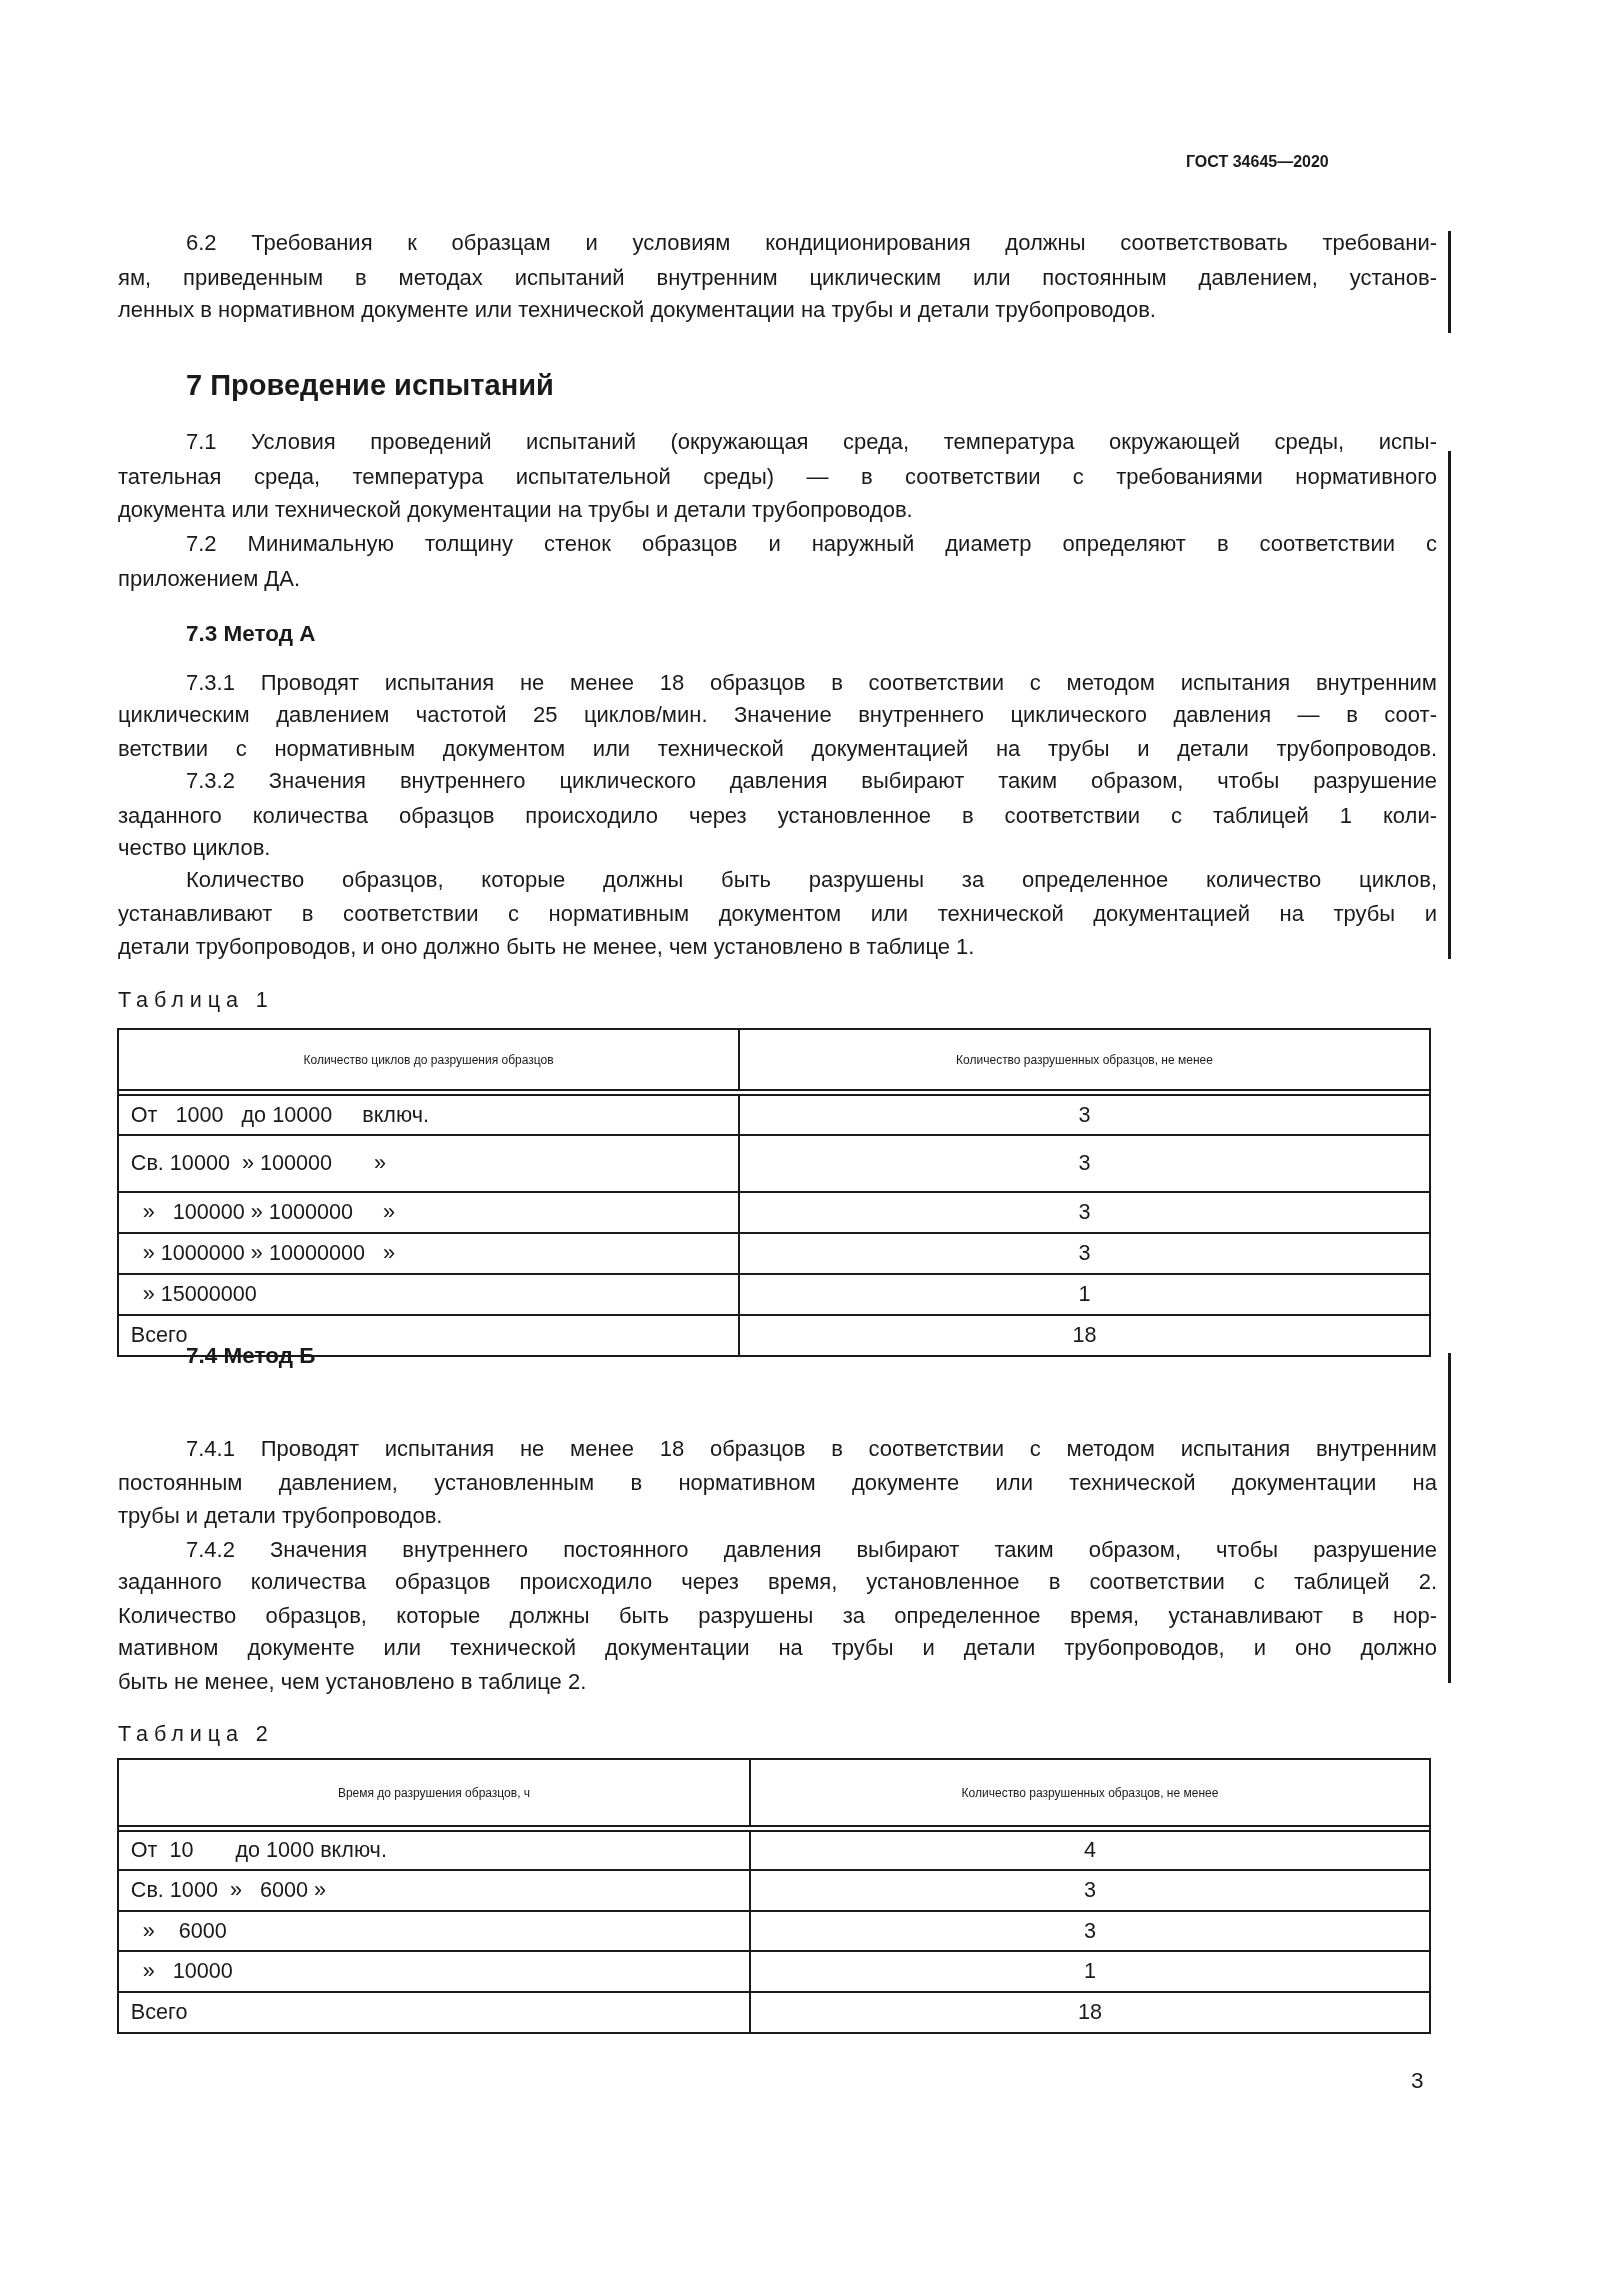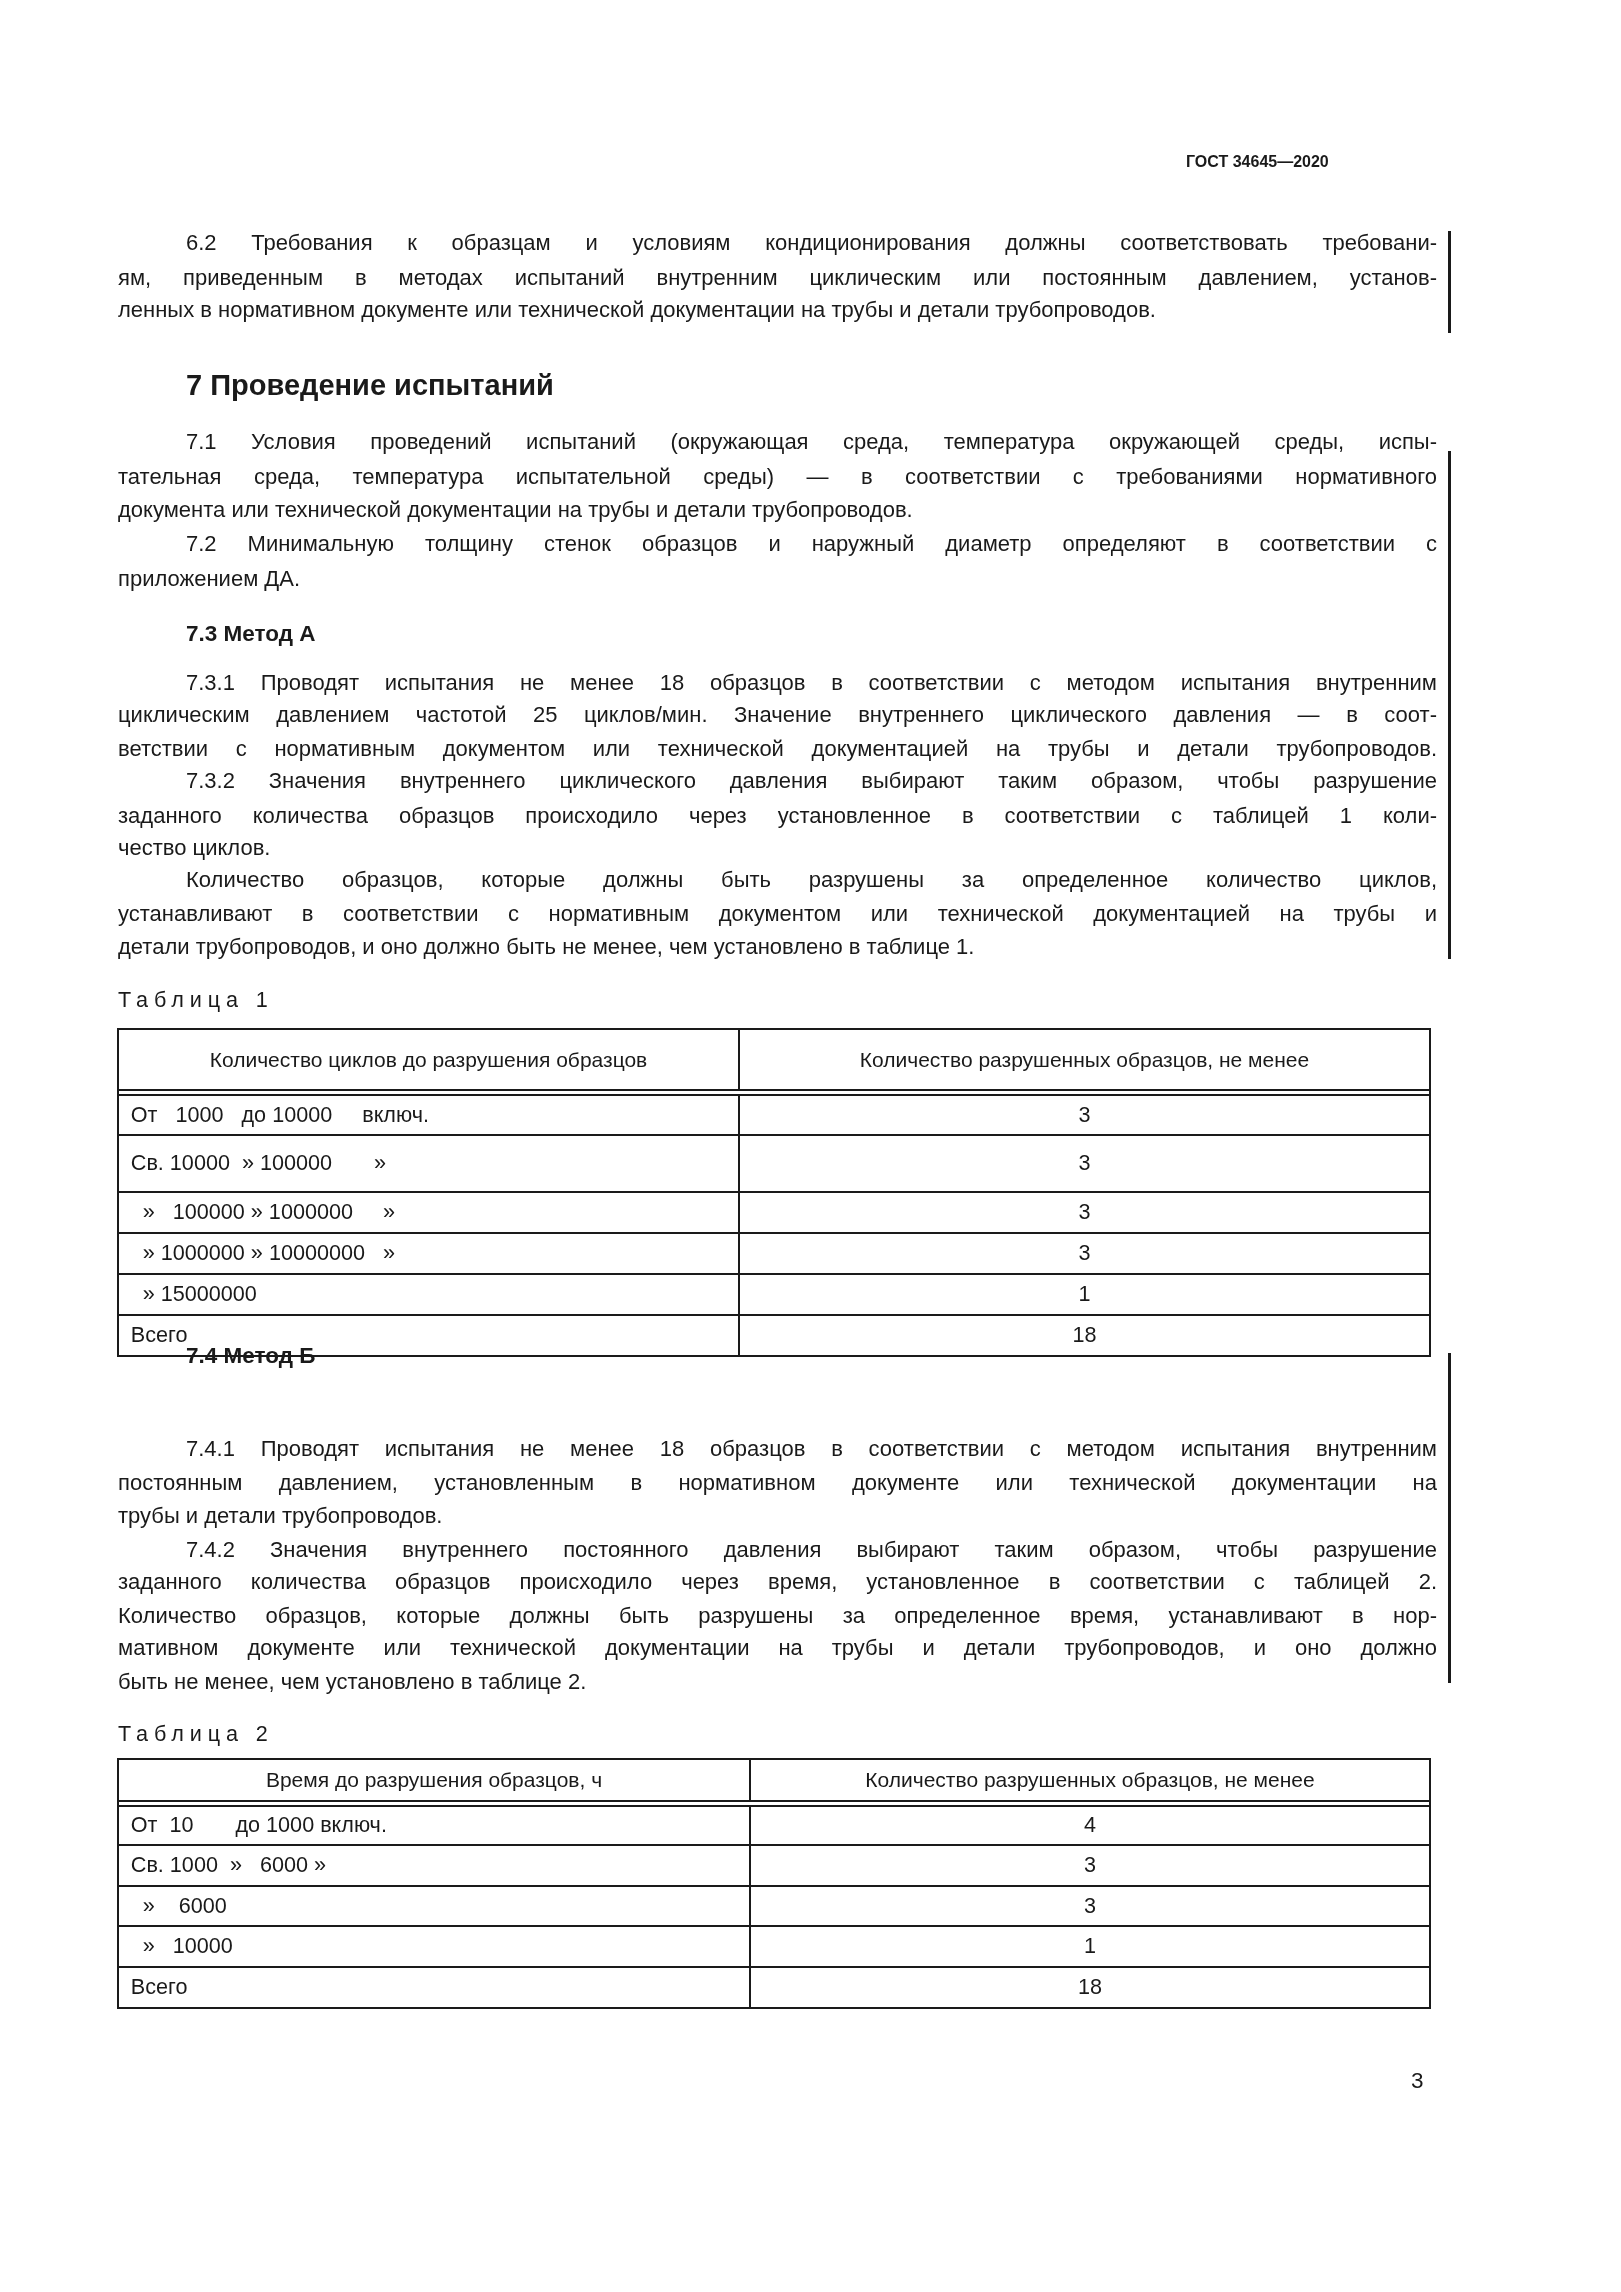--- a/index.html
+++ b/index.html
@@ -10,21 +10,21 @@
   .ln { position: absolute; left: 118px; width: 1319px; height: 31px; line-height: 31px;
         font-size: 22px; white-space: nowrap; text-align: justify; text-align-last: justify; }
   .ln.ind { left: 186px; width: 1251px; }
   .ln.last { text-align-last: left; }
   .h1 { position: absolute; left: 186px; font-size: 29px; font-weight: bold; line-height: 35px; white-space: nowrap; }
   .h2 { position: absolute; left: 186px; font-size: 22.5px; font-weight: bold; line-height: 31px; white-space: nowrap; }
   .tcap { position: absolute; left: 118px; font-size: 21.6px; letter-spacing: 5.9px; line-height: 29px; white-space: nowrap; }
   .bar { position: absolute; width: 2.9px; background: #1a1a1a; }
   table.t { position: absolute; border-collapse: collapse; table-layout: fixed; font-size: 21.6px; }
   table.t td, table.t th { border: 2.9px solid #1a1a1a; padding: 0 11.8px; }
-  table.t th { font-weight: normal; font-size: 21px; text-align: center; }
+  table.t th { font-weight: normal; font-size: 12px; text-align: center; }
   table.t tr.head th { border-bottom: 2.9px solid #1a1a1a; }
   table.t tr.sep td { height: 2.9px; padding: 0; border-left: 2.9px solid #1a1a1a; border-right: 2.9px solid #1a1a1a; border-top: 2.9px solid #1a1a1a; border-bottom: 2.9px solid #1a1a1a; background: #fff; }
   table.t td.c { text-align: center; }
   table.t td { white-space: pre; }
   .pagenum { position: absolute; left: 1411px; top: 2066px; font-size: 22.5px; line-height: 29px; }
 </style>
 </head>
 <body>
 
 <div class="abs hdr" style="left:1186px; top:147px;">ГОСТ 34645—2020</div>
@@ -127,21 +127,21 @@
 </div>
 <div class="bar" style="left:1448px; top:1353px; height:330px;"></div>
 
 <div class="tcap" style="top:1719px;">Таблица 2</div>
 <table class="t" style="left:117px; top:1758px; width:1312px;">
   <colgroup>
       <col style="width:632px">
       <col style="width:680px">
     </colgroup>
   <tbody>
-      <tr class="head" style="height:42px;">
+      <tr class="head" style="height:67px;">
     <th>Время до разрушения образцов, ч</th>
     <th>Количество разрушенных образцов, не менее</th>
   </tr>
   <tr class="sep">
         <td colspan="2" style="border-top:0;"></td>
       </tr>
   <tr style="height:39px;">
     <td>От  10       до 1000 включ.</td>
     <td class="c">4</td>
   </tr>

